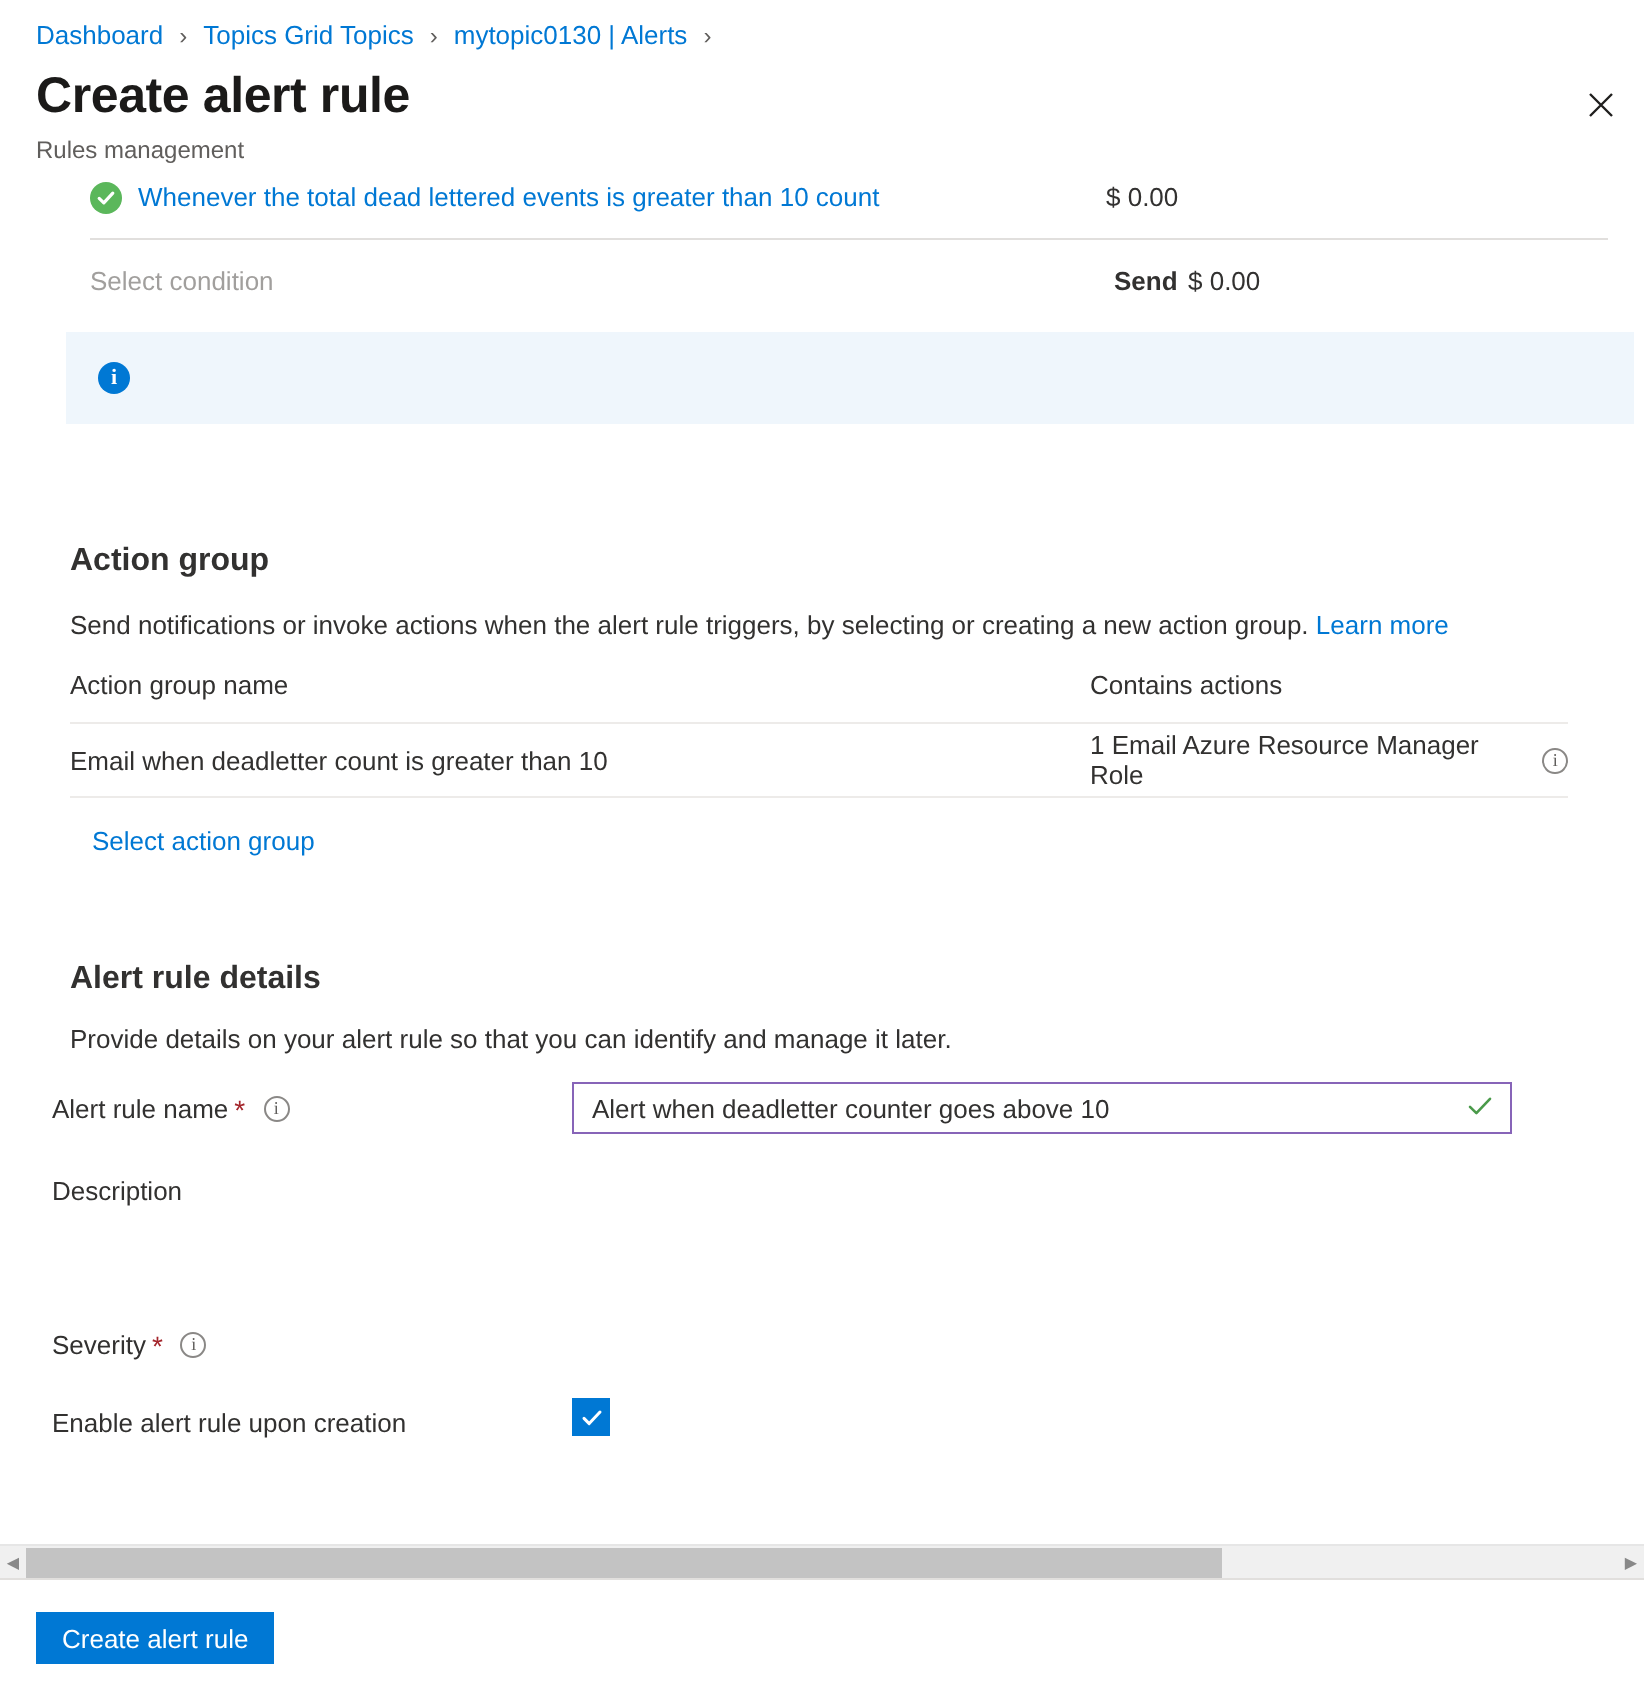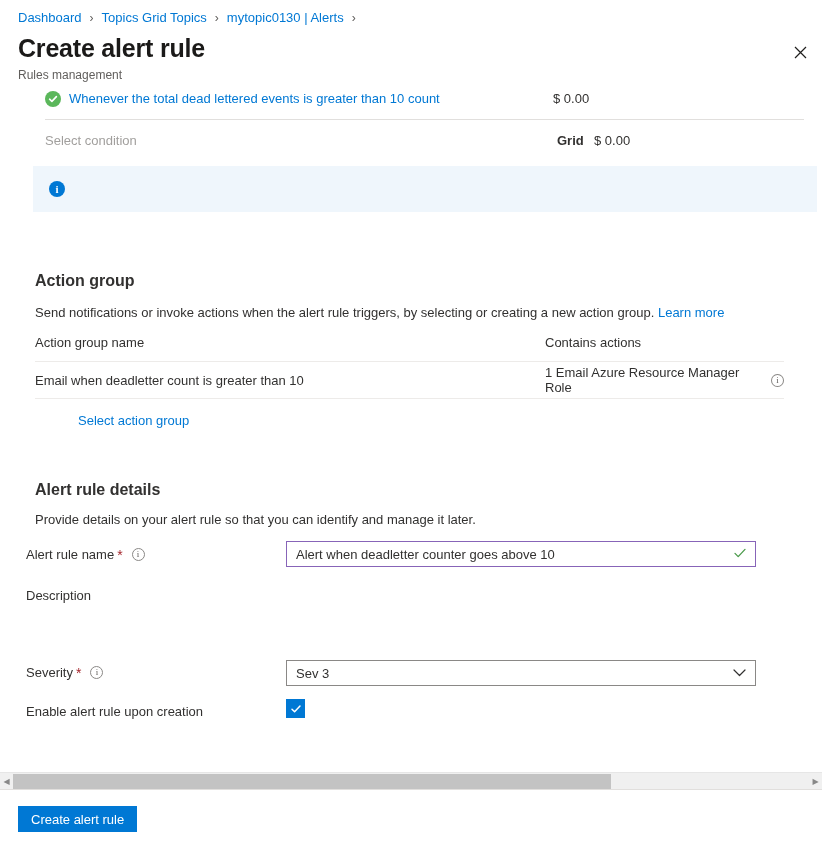--- a/index.html
+++ b/index.html
@@ -122,21 +122,21 @@
   .circ-info {
     width: 13px; height: 13px; border-radius: 50%;
     border: 1px solid #8a8886; color: #605e5c;
     font-size: 9px; line-height: 11px; text-align: center;
     font-family: "Liberation Serif", serif;
     display: inline-block; margin-left: 6px; cursor: pointer;
     vertical-align: middle;
   }
   .select-ag {
     position: absolute; left: 46px; top: 413px;
-    font-size: 13px; color: #0078d4; cursor: pointer; margin-left: 32px;
+    font-size: 13px; color: #0078d4; cursor: pointer;
   }
 
   
   .form-label {
     position: absolute; left: 26px;
     font-size: 13px; color: #323130;
     display: flex; align-items: center;
   }
   .req { color: #a4262c; margin-left: 3px; font-size: 14px; line-height: 12px; }
   .lbl-info {
@@ -249,21 +249,21 @@
         <svg width="10" height="10" viewBox="0 0 10 10" aria-hidden="true">
           <path d="M1.6 5.2 L3.9 7.4 L8.4 2.6" stroke="#ffffff" stroke-width="1.6" fill="none" stroke-linecap="round" stroke-linejoin="round"></path>
         </svg>
       </span>
       <span class="cond-link">Whenever the total dead lettered events is greater than 10 count</span>
       <span class="cond-price">$ 0.00</span>
     </div>
     <div class="cond-divider"></div>
     <div class="cond-row2">
       <span class="cond-placeholder">Select condition</span>
-      <span class="cond-total-label">Grid</span>
+      <span class="cond-total-label">Send</span>
       <span class="cond-total-value">$ 0.00</span>
     </div>
   </div>
 
   <div class="info-banner">
     <span class="info-icon">i</span>
   </div>
 
   <div class="section-title" style="top:272px">Action group</div>
   <div class="section-desc" style="top:305px">
@@ -303,28 +303,20 @@
 
   <div class="form-label" style="top:588px">
     <span>Description</span>
   </div>
 
   <div class="form-label" style="top:665px">
     <span>Severity</span>
     <span class="req">*</span>
     <span class="lbl-info">i</span>
   </div>
-  <div class="field select-field" style="top:660px">
-    <span>Sev 3</span>
-    <span class="chev">
-      <svg width="13" height="9" viewBox="0 0 13 9" aria-hidden="true">
-        <path d="M1 1.5 L6.5 7 L12 1.5" stroke="#323130" stroke-width="1.2" fill="none" stroke-linecap="round" stroke-linejoin="round"></path>
-      </svg>
-    </span>
-  </div>
 
   <div class="form-label" style="top:704px">
     <span>Enable alert rule upon creation</span>
   </div>
   <div class="checkbox-on" style="top:699px">
     <svg width="12" height="12" viewBox="0 0 12 12" aria-hidden="true">
       <path d="M2 6.2 L4.6 8.8 L10 3" stroke="#ffffff" stroke-width="1.5" fill="none" stroke-linecap="round" stroke-linejoin="round"></path>
     </svg>
   </div>
 

